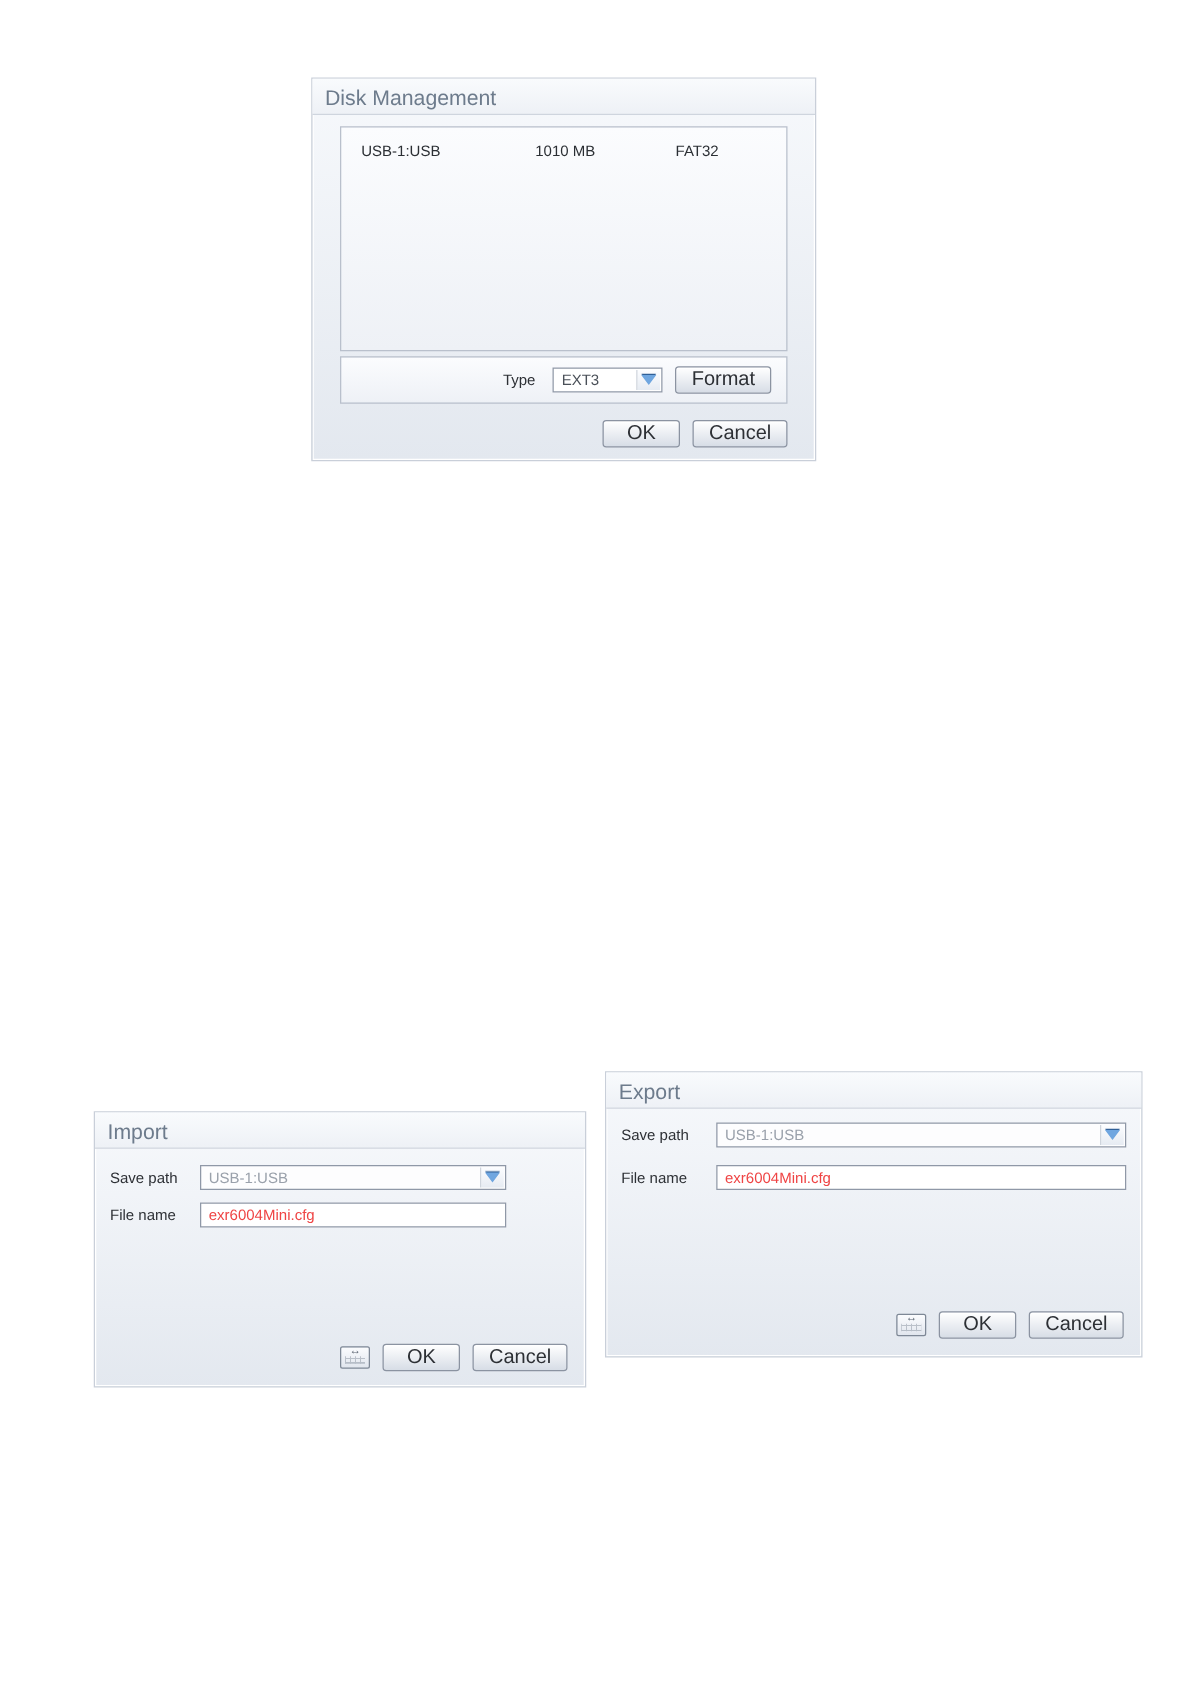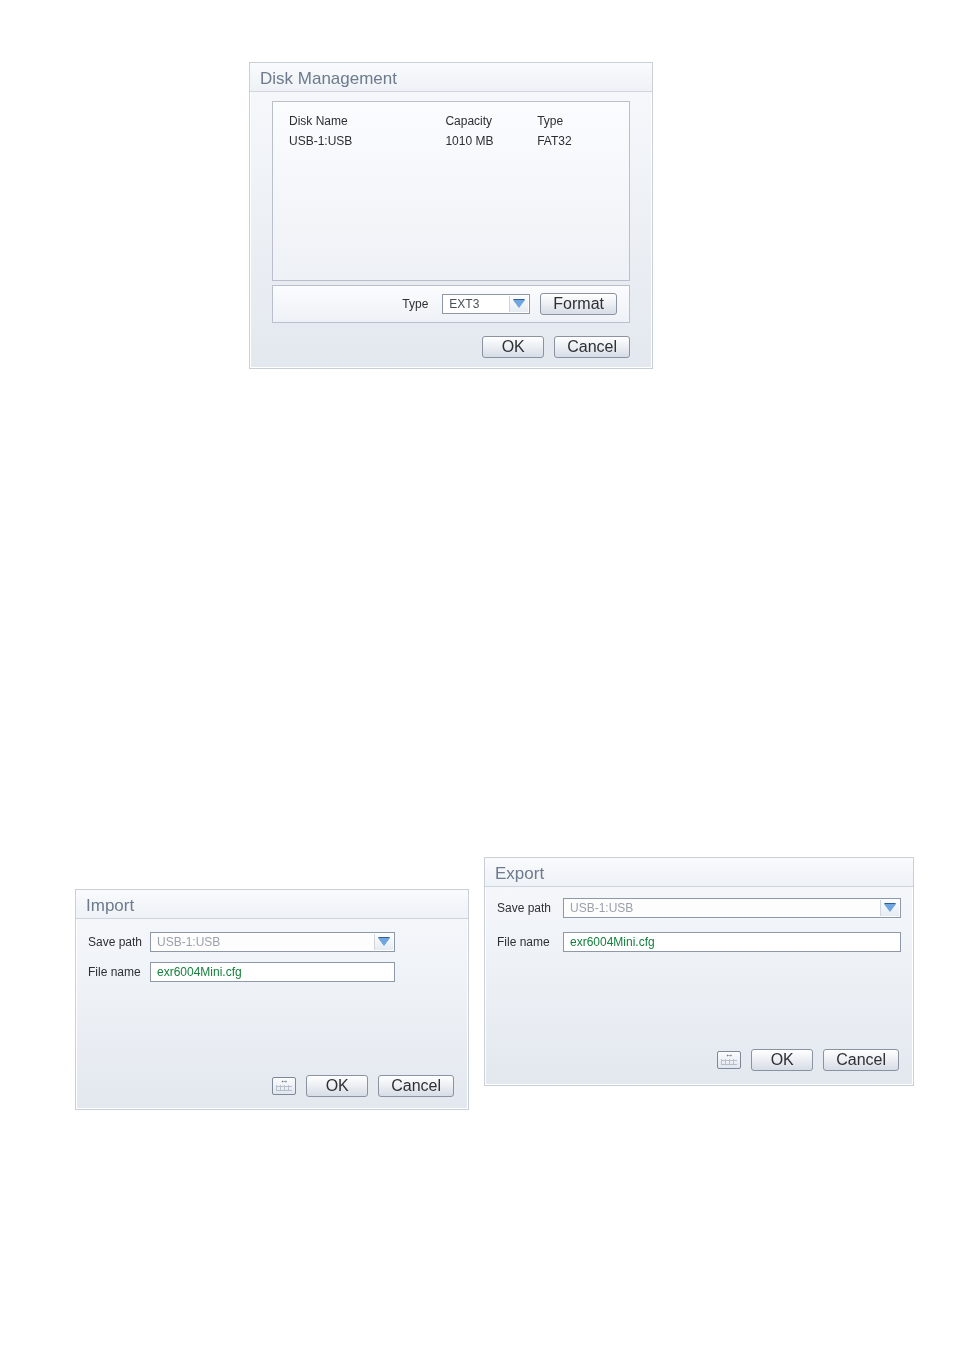--- a/index.html
+++ b/index.html
@@ -90,21 +90,21 @@
     border-top: 8px solid #6fa6e0;
     filter: drop-shadow(0 -1px 0 #2f5f97);
   }
   .textinput {
     height: 20px;
     border: 1px solid #8f98a7;
     background: var(--input-bg);
     box-sizing: border-box;
     padding: 0 6px;
     font-size: 12px;
-    color: #15803d;
+    color: #ef4444;
   }
   .btn {
     display: inline-flex;
     align-items: center;
     justify-content: center;
     height: 22px;
     min-width: 62px;
     padding: 0 12px;
     border: 1px solid #8b93a1;
     border-radius: 3px;
@@ -136,36 +136,32 @@
     content: "↔";
     position: absolute;
     top: -3px; left: 0; right: 0;
     text-align: center;
     font-size: 9px;
     color: #5c6572;
   }
   .row {
     display: flex;
     align-items: center;
+    gap: 10px;
   }
 </style>
 </head>
 <body>
 
 <div class="panel" style="left:249px; top:62px; width:404px; height:307px;">
   <div class="panel-title">Disk Management</div>
 
   <div class="inner-box" style="left:22px; top:38px; right:22px; height:180px; padding:10px 8px;">
     <table class="disk-table">
       <tbody>
-          <tr class="header">
-        <td style="width:46%;">Disk Name</td>
-        <td style="width:27%;">Capacity</td>
-        <td>Type</td>
-      </tr>
       <tr>
         <td>USB-1:USB</td>
         <td>1010 MB</td>
         <td>FAT32</td>
       </tr>
     </tbody>
       </table>
   </div>
 
   <div class="inner-box" style="left:22px; top:222px; right:22px; height:38px; display:flex; align-items:center; justify-content:flex-end; gap:10px; padding:0 12px;">

